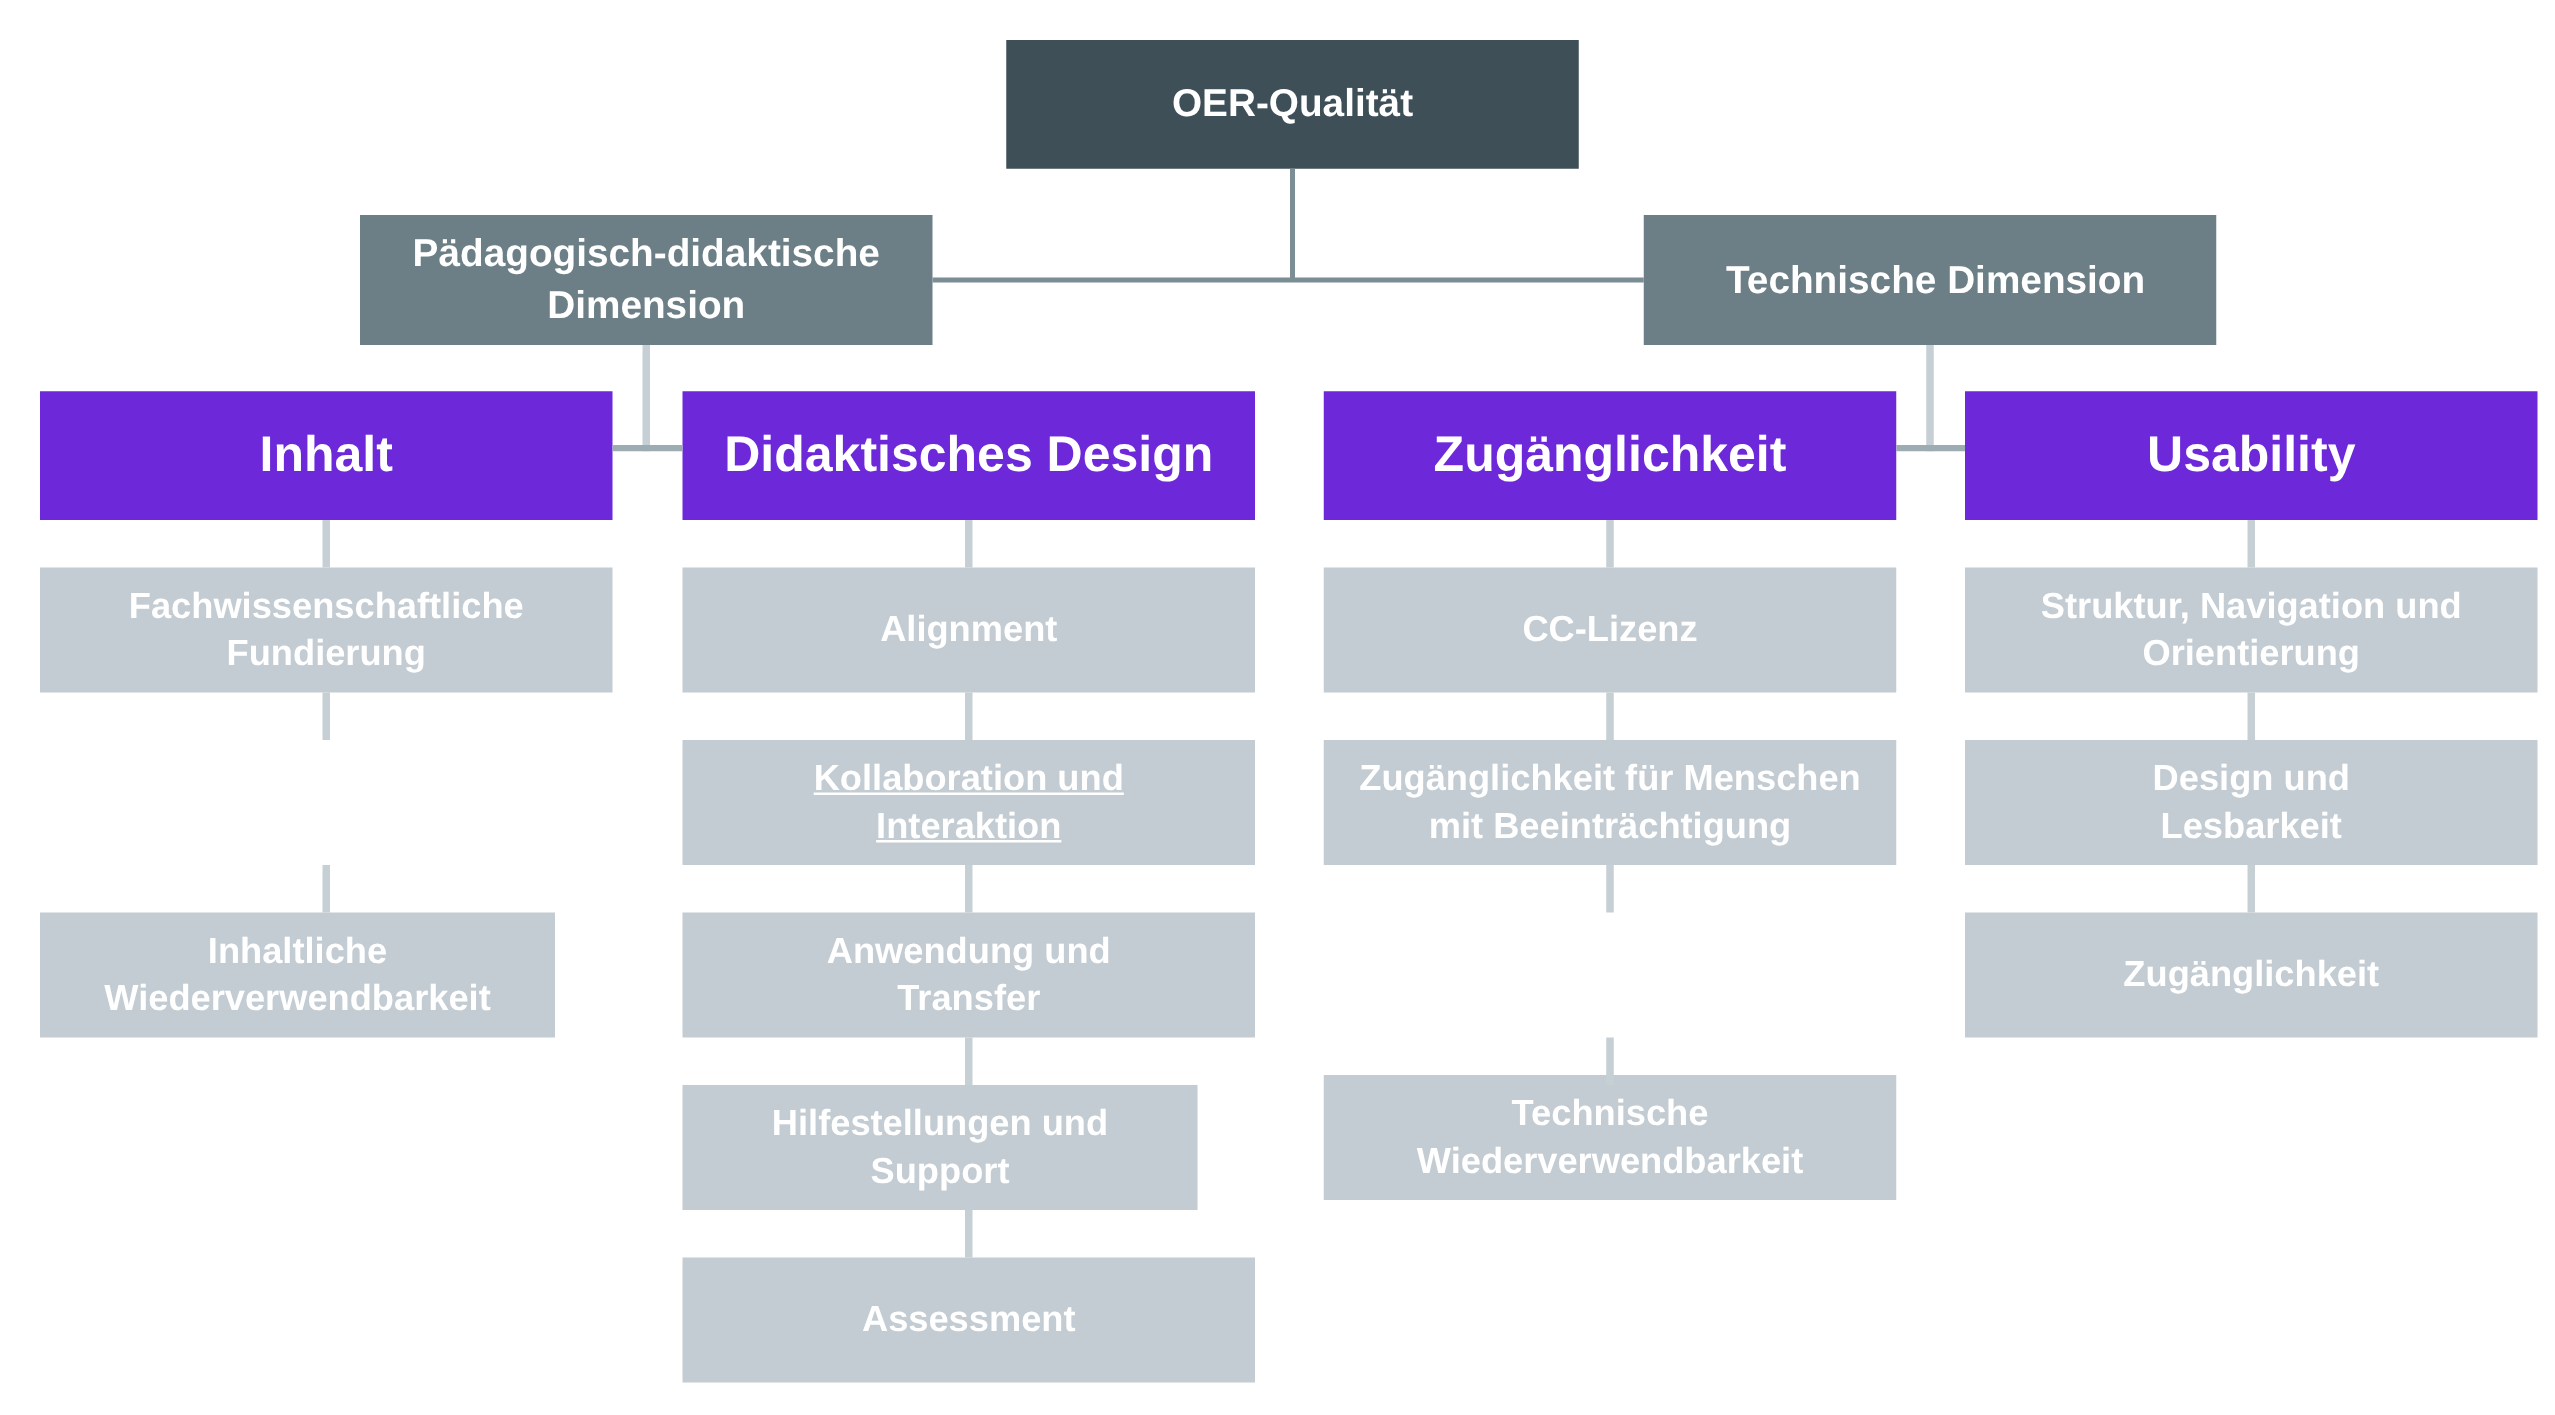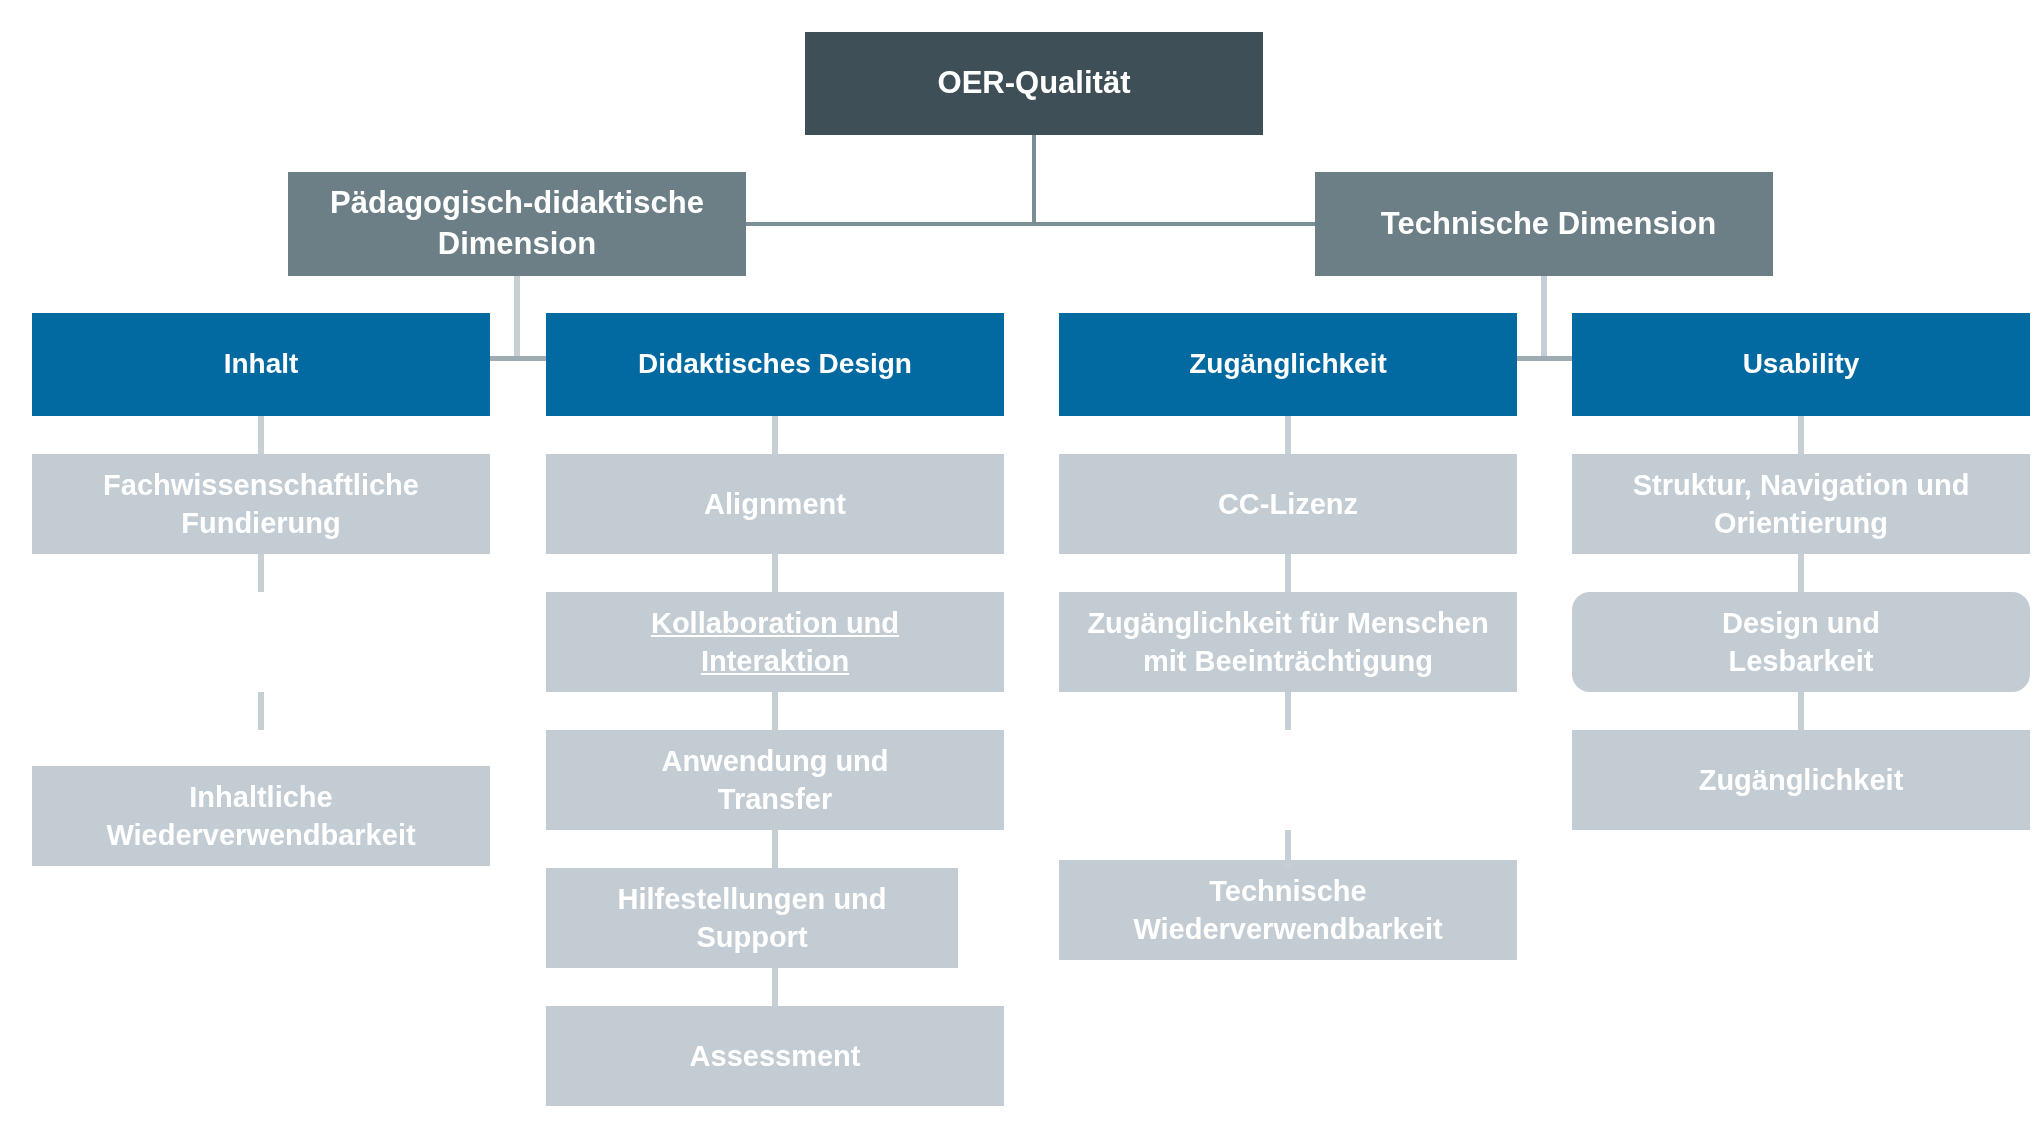--- a/index.html
+++ b/index.html
@@ -30,22 +30,22 @@
   }
   .root-box {
     background: #3e4f57;
     font-size: 31px;
   }
   .dim-box {
     background: #6c7f87;
     font-size: 31px;
   }
   .cat-box {
-    background: #0369a1;
-    font-size: 28px;
+    background: #6d28d9;
+    font-size: 40px;
   }
   .item-box {
     background: #c3ccd2;
     font-size: 29px;
   }
   .conn {
     position: absolute;
   }
   .conn-dark  { background: #7b8e95; }
   .conn-light { background: #c6cfd4; }
@@ -62,41 +62,41 @@
 Dimension</div>
   <div class="box dim-box" style="left:1315px; top:172px; width:458px; height:104px;padding-left:19px;">Technische Dimension</div>
 
   <div class="box cat-box" style="left:32px; top:313px; width:458px; height:103px;">Inhalt</div>
   <div class="box cat-box" style="left:546px; top:313px; width:458px; height:103px;">Didaktisches Design</div>
   <div class="box cat-box" style="left:1059px; top:313px; width:458px; height:103px;">Zugänglichkeit</div>
   <div class="box cat-box" style="left:1572px; top:313px; width:458px; height:103px;">Usability</div>
 
   <div class="box item-box" style="left:32px; top:454px; width:458px; height:100px;">Fachwissenschaftliche
 Fundierung</div>
-  <div class="box item-box" style="left:32px; top:766px; width:458px; height:100px;">Inhaltliche
+  <div class="box item-box" style="left:32px; top:730px; width:412px; height:100px;">Inhaltliche
 Wiederverwendbarkeit</div>
 
   <div class="box item-box" style="left:546px; top:454px; width:458px; height:100px;">Alignment</div>
   <div class="box item-box" style="left:546px; top:592px; width:458px; height:100px;text-decoration:underline;">Kollaboration und
 Interaktion</div>
   <div class="box item-box" style="left:546px; top:730px; width:458px; height:100px;">Anwendung und
 Transfer</div>
   <div class="box item-box" style="left:546px; top:868px; width:412px; height:100px;">Hilfestellungen und
 Support</div>
   <div class="box item-box" style="left:1059px; top:454px; width:458px; height:100px;">CC-Lizenz</div>
 
   <div class="box item-box" style="left:546px; top:1006px; width:458px; height:100px;">Assessment</div>
   <div class="box item-box" style="left:1059px; top:592px; width:458px; height:100px;">Zugänglichkeit für Menschen
 mit Beeinträchtigung</div>
   <div class="box item-box" style="left:1059px; top:860px; width:458px; height:100px;">Technische
 Wiederverwendbarkeit</div>
 
   <div class="box item-box" style="left:1572px; top:454px; width:458px; height:100px;">Struktur, Navigation und
 Orientierung</div>
-  <div class="box item-box" style="left:1572px; top:592px; width:458px; height:100px;border-radius:18px;">Design und
+  <div class="box item-box" style="left:1572px; top:592px; width:458px; height:100px;">Design und
 Lesbarkeit</div>
   <div class="box item-box" style="left:1572px; top:730px; width:458px; height:100px;">Zugänglichkeit</div>
 
   <div class="conn conn-dark" style="left:1032px; top:135px; width:4px; height:89px;"></div>
   <div class="conn conn-dark" style="left:746px; top:222px; width:569px; height:4px;"></div>
 
   <div class="conn conn-light" style="left:514px; top:276px; width:6px; height:85px;"></div>
   <div class="conn conn-mid" style="left:490px; top:356px; width:56px; height:5px;"></div>
   <div class="conn conn-light" style="left:1541px; top:276px; width:6px; height:85px;"></div>
   <div class="conn conn-mid" style="left:1517px; top:356px; width:55px; height:5px;"></div>

